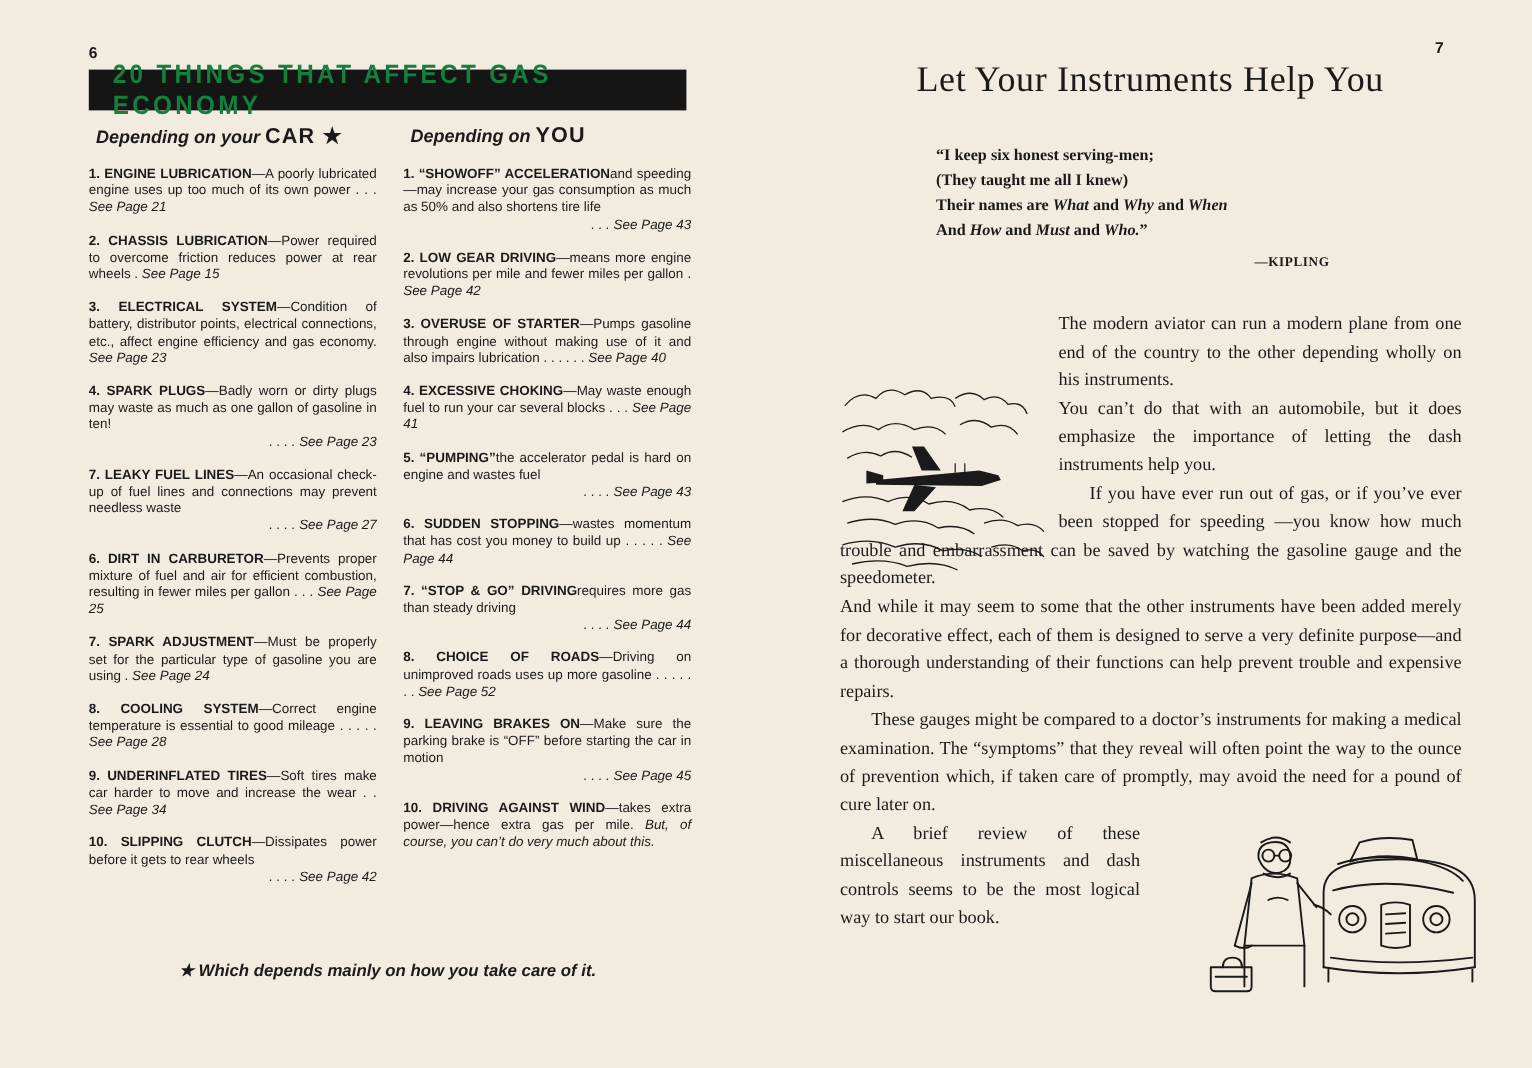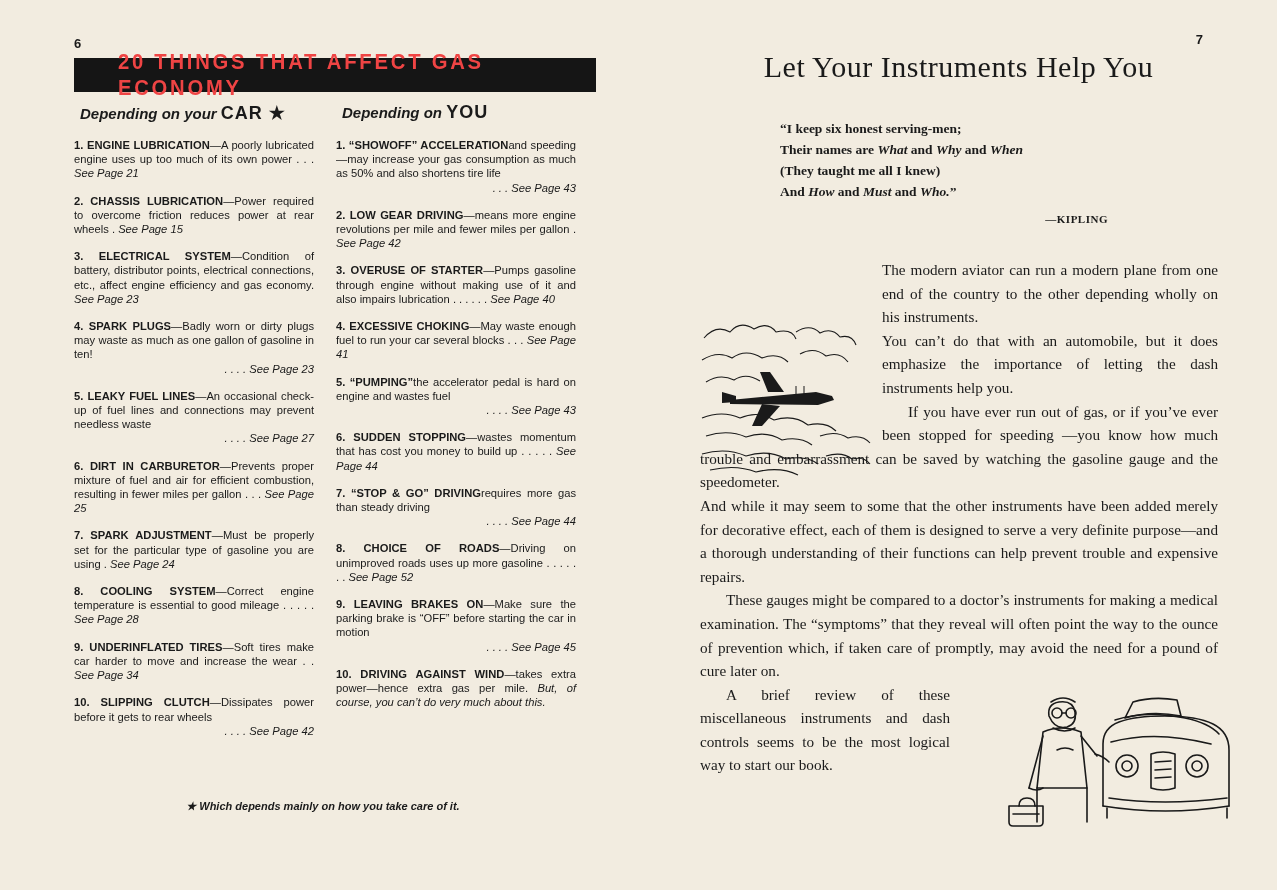--- a/index.html
+++ b/index.html
@@ -14,22 +14,22 @@
   .page{position:absolute;top:0;left:0;width:1277px;height:890px;}
 
   
   .left{position:absolute;left:0;top:0;width:640px;height:890px;}
   .pageno{font-family:"Liberation Sans",sans-serif;font-weight:bold;font-size:13px;}
   .pageno.l{position:absolute;left:74px;top:36px;}
   .pageno.r{position:absolute;right:74px;top:32px;}
 
   .banner{
     position:absolute;left:74px;top:58px;width:498px;height:34px;
-    background:#151515;color:#ef4444;
-    display:flex;align-items:center;justify-content:center;padding-left:24px;
+    background:#151515;color:#15803d;
+    display:flex;align-items:center;justify-content:center;
   }
   .banner span{
     font-family:"Liberation Sans",sans-serif;
     font-weight:bold;font-size:22px;letter-spacing:3px;
     transform:scaleX(0.92);
   }
 
   .colheads{position:absolute;left:74px;top:102px;width:498px;height:26px;}
   .colhead{
     font-family:"Liberation Sans",sans-serif;
@@ -50,21 +50,21 @@
   .col.b{left:336px;}
   .item{margin-bottom:13px;}
   .item b{font-weight:bold;}
   .item i{font-style:italic;margin-top:24px;}
   .rt{display:block;text-align:right;}
 
   .footnote{
     position:absolute;left:74px;top:800px;width:498px;
     text-align:center;
     font-family:"Liberation Sans",sans-serif;
-    font-style:italic;font-weight:bold;font-size:11px;
+    font-style:italic;font-weight:bold;font-size:14px;
   }
 
   
   .right{position:absolute;left:640px;top:0;width:637px;height:890px;}
   .rtitle{
     position:absolute;left:0;top:50px;width:637px;text-align:center;
     font-family:"Liberation Serif",serif;font-size:30px;letter-spacing:.5px;
   }
   .quote{
     position:absolute;left:140px;top:118px;width:420px;
@@ -114,21 +114,21 @@
         <span>Depending  on</span>
         <span class="big">YOU</span>
       </div>
     </div>
 
     <div class="col a" id="col-car">
         <div class="item"><b>1. ENGINE LUBRICATION</b>—A poorly lubricated engine uses up too much of its own power  .   .   . <i>See Page 21</i></div>
         <div class="item"><b>2. CHASSIS LUBRICATION</b>—Power required to overcome friction reduces power at rear wheels  . <i>See Page 15</i></div>
         <div class="item"><b>3. ELECTRICAL SYSTEM</b>—Condition of battery, distributor points, electrical connections, etc., affect engine efficiency and gas economy. <i>See Page 23</i></div>
         <div class="item"><b>4. SPARK PLUGS</b>—Badly worn or dirty plugs may waste as much as one gallon of gasoline in ten!<span class="rt"><i>.   .   .   .    See Page 23</i></span></div>
-        <div class="item"><b>5. LEAKY FUEL LINES</b>—An occasional check-up of fuel lines and connections may prevent needless waste<span class="rt"><i>.   .   .   .    See Page 27</i></span></div>
+        <div class="item"><b>7. LEAKY FUEL LINES</b>—An occasional check-up of fuel lines and connections may prevent needless waste<span class="rt"><i>.   .   .   .    See Page 27</i></span></div>
         <div class="item"><b>6. DIRT IN CARBURETOR</b>—Prevents proper mixture of fuel and air for efficient combustion, resulting in fewer miles per gallon  .   .   . <i>See Page 25</i></div>
         <div class="item"><b>7. SPARK ADJUSTMENT</b>—Must be properly set for the particular type of gasoline you are using  . <i>See Page 24</i></div>
         <div class="item"><b>8. COOLING SYSTEM</b>—Correct engine temperature is essential to good mileage   .   .   .   .   . <i>See Page 28</i></div>
         <div class="item"><b>9. UNDERINFLATED TIRES</b>—Soft tires make car harder to move and increase the wear   .   . <i>See Page 34</i></div>
         <div class="item"><b>10. SLIPPING CLUTCH</b>—Dissipates power before it gets to rear wheels<span class="rt"><i>.   .   .   .    See Page 42</i></span></div>
       </div>
     <div class="col b" id="col-you">
         <div class="item"><b>1. “SHOWOFF” ACCELERATION</b>and speeding—may increase your gas consumption as much as 50% and also shortens tire life<span class="rt"><i>.   .   .    See Page 43</i></span></div>
         <div class="item"><b>2. LOW GEAR DRIVING</b>—means more engine revolutions per mile and fewer miles per gallon  . <i>See Page 42</i></div>
         <div class="item"><b>3. OVERUSE OF STARTER</b>—Pumps gasoline through engine without making use of it and also impairs lubrication  .   .   .   .   .   . <i>See Page 40</i></div>
@@ -145,22 +145,22 @@
   </div>
 
   <div class="right">
 
     <div class="pageno r">7</div>
 
     <div class="rtitle">Let Your Instruments Help You</div>
 
     <div class="quote">
       <div>“I keep six honest serving-men;</div>
+      <div>(They taught me all I knew)</div>
       <div>Their names are <i>What</i> and <i>Why</i> and <i>When</i></div>
-      <div>(They taught me all I knew)</div>
       <div>And <i>How</i> and <i>Must</i> and <i>Who.</i>”</div>
       <span class="attrib">—KIPLING</span>
     </div>
 
     <div class="body">
       <div class="wrapbox"></div>
       <p>The modern aviator can run a modern plane from one end of the country to the other depending wholly on his instruments.</p>
       <p>You can’t do that with an automobile, but it does emphasize the importance of letting the dash instruments help you.</p>
       <p class="ind">If you have ever run out of gas, or if you’ve ever been stopped for speeding —you know how much trouble and embarrassment can be saved by watching the gasoline gauge and the speedometer.</p>
       <p>And while it may seem to some that the other instruments have been added merely for decorative effect, each of them is designed to serve a very definite purpose—and a thorough understanding of their functions can help prevent trouble and expensive repairs.</p>

